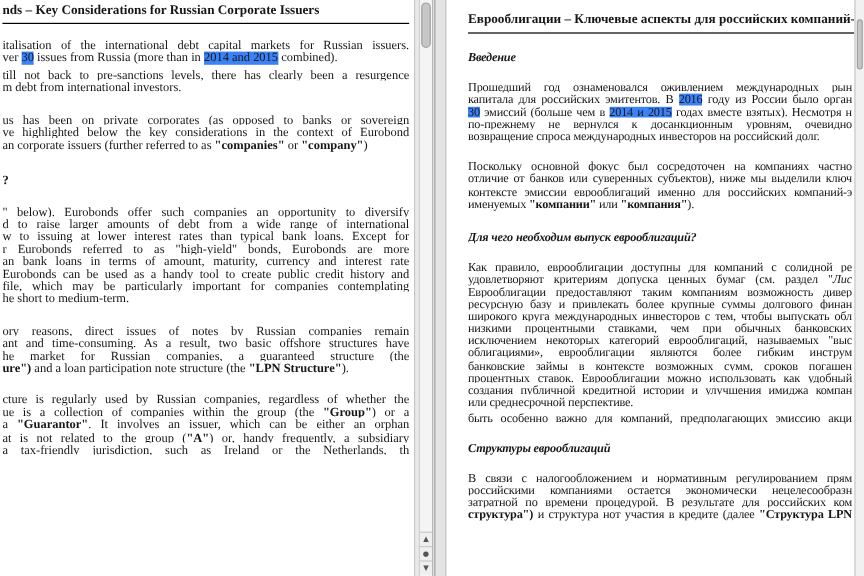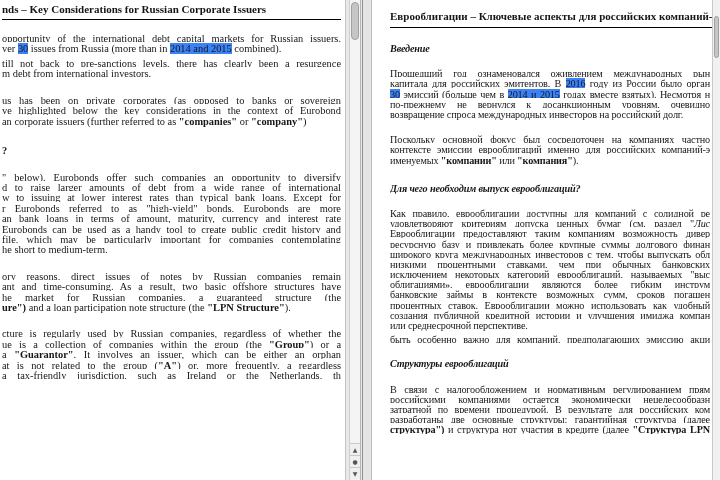--- a/index.html
+++ b/index.html
@@ -87,21 +87,21 @@
 </head>
 <body>
 
 <div class="screen">
 
   <div class="left-page">
     <div class="inner">
       <div class="doc-title">nds – Key Considerations for Russian Corporate Issuers</div>
       <div class="left-body" id="left-body">
           <div class="block para">
-            <div class="line full"><span>opportunity of the international debt capital markets for Russian issuers.</span></div>
+            <div class="line full"><span>italisation of the international debt capital markets for Russian issuers.</span></div>
             <div class="line"><span>ver </span><span class="seg-hl">30</span><span> issues from Russia (more than in </span><span class="seg-hl">2014 and 2015</span><span> combined).</span></div>
             <div class="line full"><span>till not back to pre-sanctions levels, there has clearly been a resurgence</span></div>
             <div class="line"><span>m debt from international investors.</span></div>
           </div>
           <div class="block para">
             <div class="line full"><span>us has been on private corporates (as opposed to banks or sovereign</span></div>
             <div class="line full"><span>ve highlighted below the key considerations in the context of Eurobond</span></div>
             <div class="line"><span>an corporate issuers (further referred to as </span><span class="seg-b">"companies"</span><span> or </span><span class="seg-b">"company"</span><span>)</span></div>
           </div>
           <div class="block heading">
@@ -120,21 +120,21 @@
           <div class="block para">
             <div class="line full"><span>ory reasons, direct issues of notes by Russian companies remain</span></div>
             <div class="line full"><span>ant and time-consuming. As a result, two basic offshore structures have</span></div>
             <div class="line full"><span>he market for Russian companies, a guaranteed structure (the</span></div>
             <div class="line"><span class="seg-b">ure")</span><span> and a loan participation note structure (the </span><span class="seg-b">"LPN Structure"</span><span>).</span></div>
           </div>
           <div class="block para">
             <div class="line full"><span>cture is regularly used by Russian companies, regardless of whether the</span></div>
             <div class="line full"><span>ue is a collection of companies within the group (the </span><span class="seg-b">"Group"</span><span>) or a</span></div>
             <div class="line full"><span>a </span><span class="seg-b">"Guarantor"</span><span>. It involves an issuer, which can be either an orphan</span></div>
-            <div class="line full"><span>at is not related to the group (</span><span class="seg-b">"A"</span><span>) or, more frequently, a regardless</span></div>
+            <div class="line full"><span>at is not related to the group (</span><span class="seg-b">"A"</span><span>) or, handy frequently, a subsidiary</span></div>
             <div class="line full"><span>a tax-friendly jurisdiction, such as Ireland or the Netherlands, th</span></div>
           </div>
         </div>
     </div>
   </div>
 
   <div class="mid-scroll">
     <div class="thumb"></div>
     <div class="sb-buttons" id="mid-sb-buttons">
         <div class="sb-btn">▲</div>
@@ -155,20 +155,21 @@
             </div>
             <div class="block para">
               <div class="line full"><span>Прошедший год ознаменовался оживлением международных рын</span></div>
               <div class="line full"><span>капитала для российских эмитентов. В </span><span class="seg-hl">2016</span><span> году из России было орган</span></div>
               <div class="line full"><span class="seg-hl">30</span><span> эмиссий (больше чем в </span><span class="seg-hl">2014 и 2015</span><span> годах вместе взятых). Несмотря н</span></div>
               <div class="line full"><span>по-прежнему не вернулся к </span><span class="seg-ured">досанкционным</span><span> уровням, очевидно</span></div>
               <div class="line"><span>возвращение спроса международных инвесторов на российский долг.</span></div>
             </div>
             <div class="block para">
               <div class="line full"><span>Поскольку основной фокус был сосредоточен на компаниях частно</span></div>
+              <div class="line full"><span>отличие от банков или суверенных субъектов), ниже мы выделили ключ</span></div>
               <div class="line full"><span>контексте эмиссии еврооблигаций именно для российских компаний-э</span></div>
               <div class="line"><span>именуемых </span><span class="seg-b">"компании"</span><span> или </span><span class="seg-b">"компания"</span><span>).</span></div>
             </div>
             <div class="block heading">
               <div class="line"><span class="seg-b seg-i">Для чего необходим выпуск еврооблигаций?</span></div>
             </div>
             <div class="block para">
               <div class="line full"><span>Как правило, еврооблигации доступны для компаний с солидной ре</span></div>
               <div class="line full"><span>удовлетворяют критериям допуска ценных бумаг (см. раздел "</span><span class="seg-i">Лис</span></div>
               <div class="line full"><span>Еврооблигации предоставляют таким компаниям возможность дивер</span></div>
@@ -183,21 +184,20 @@
               <div class="line"><span>или среднесрочной перспективе.</span></div>
               <div class="line full"><span>быть особенно важно для компаний, предполагающих эмиссию акци</span></div>
             </div>
             <div class="block heading">
               <div class="line"><span class="seg-b seg-i">Структуры еврооблигаций</span></div>
             </div>
             <div class="block para">
               <div class="line full"><span>В связи с налогообложением и нормативным регулированием прям</span></div>
               <div class="line full"><span>российскими компаниями остается экономически нецелесообразн</span></div>
               <div class="line full"><span>затратной по времени процедурой. В результате для российских ком</span></div>
-              <div class="line full"><span>разработаны две основные структуры: гарантийная структура (далее</span></div>
               <div class="line full"><span class="seg-b">структура")</span><span> и структура нот участия в кредите (далее </span><span class="seg-b">"Структура LPN</span></div>
             </div>
           </div>
       </div>
     </div>
     <div class="right-scroll">
       <div class="thumb"></div>
     </div>
   </div>
 

